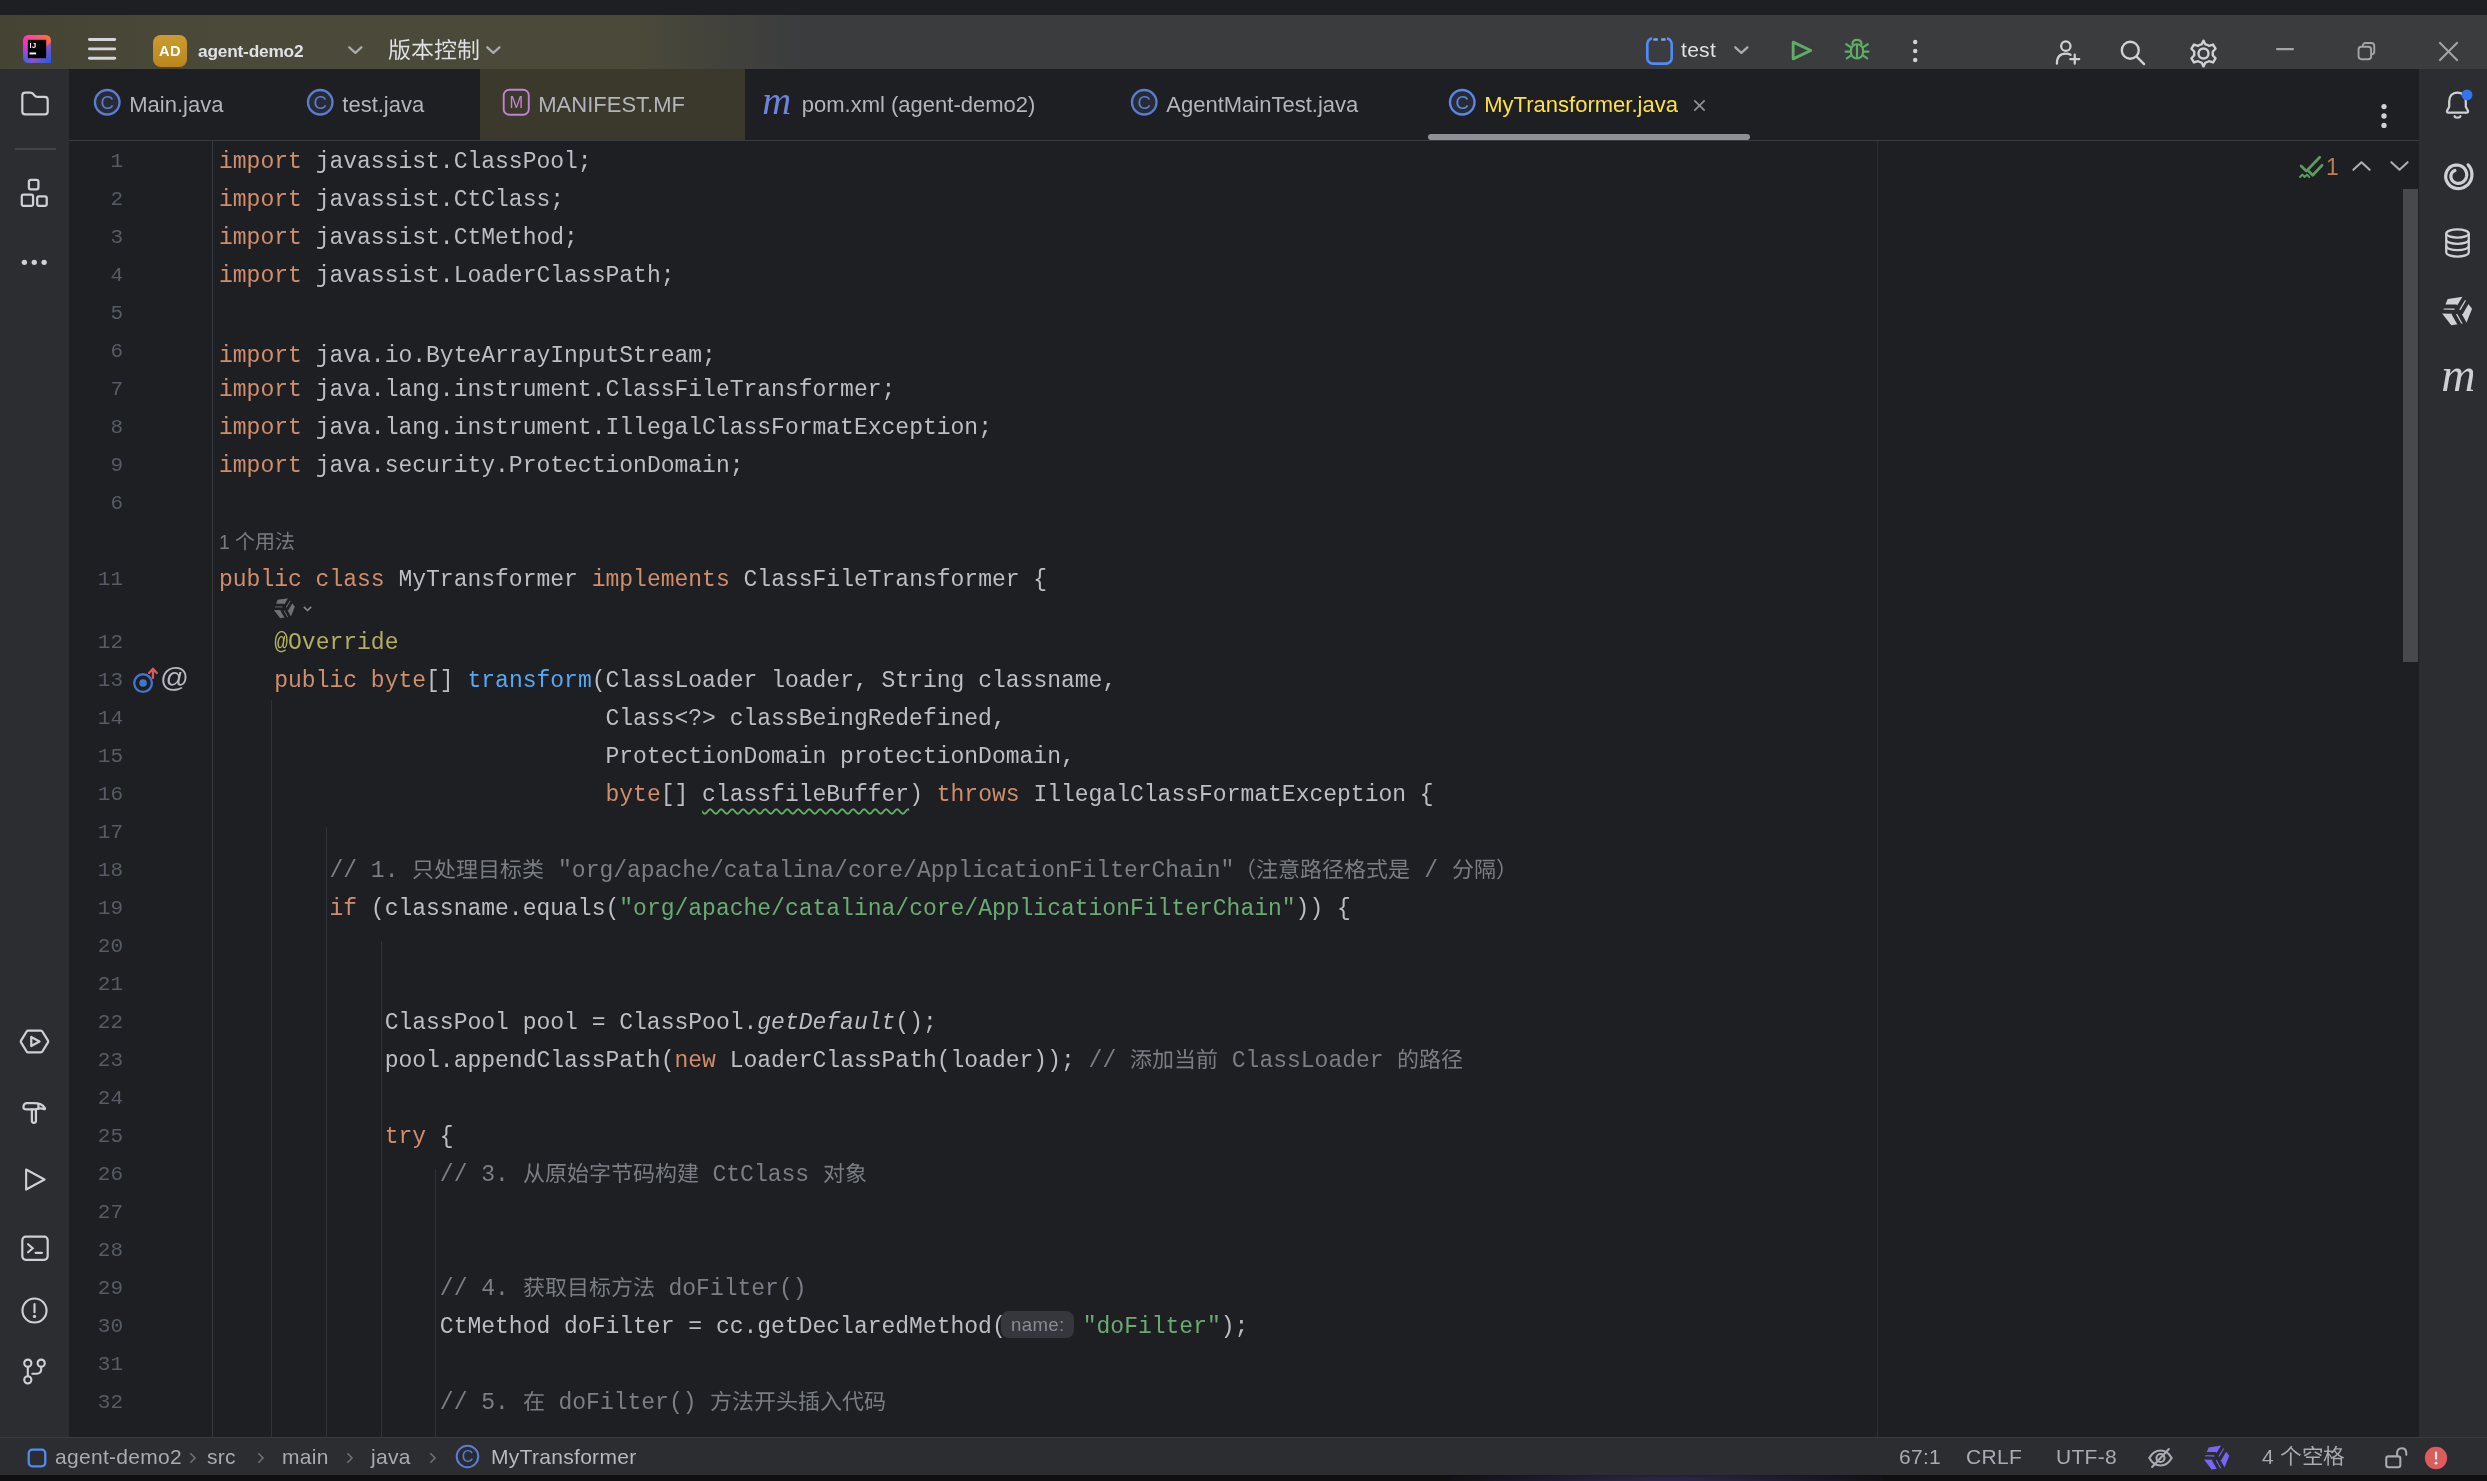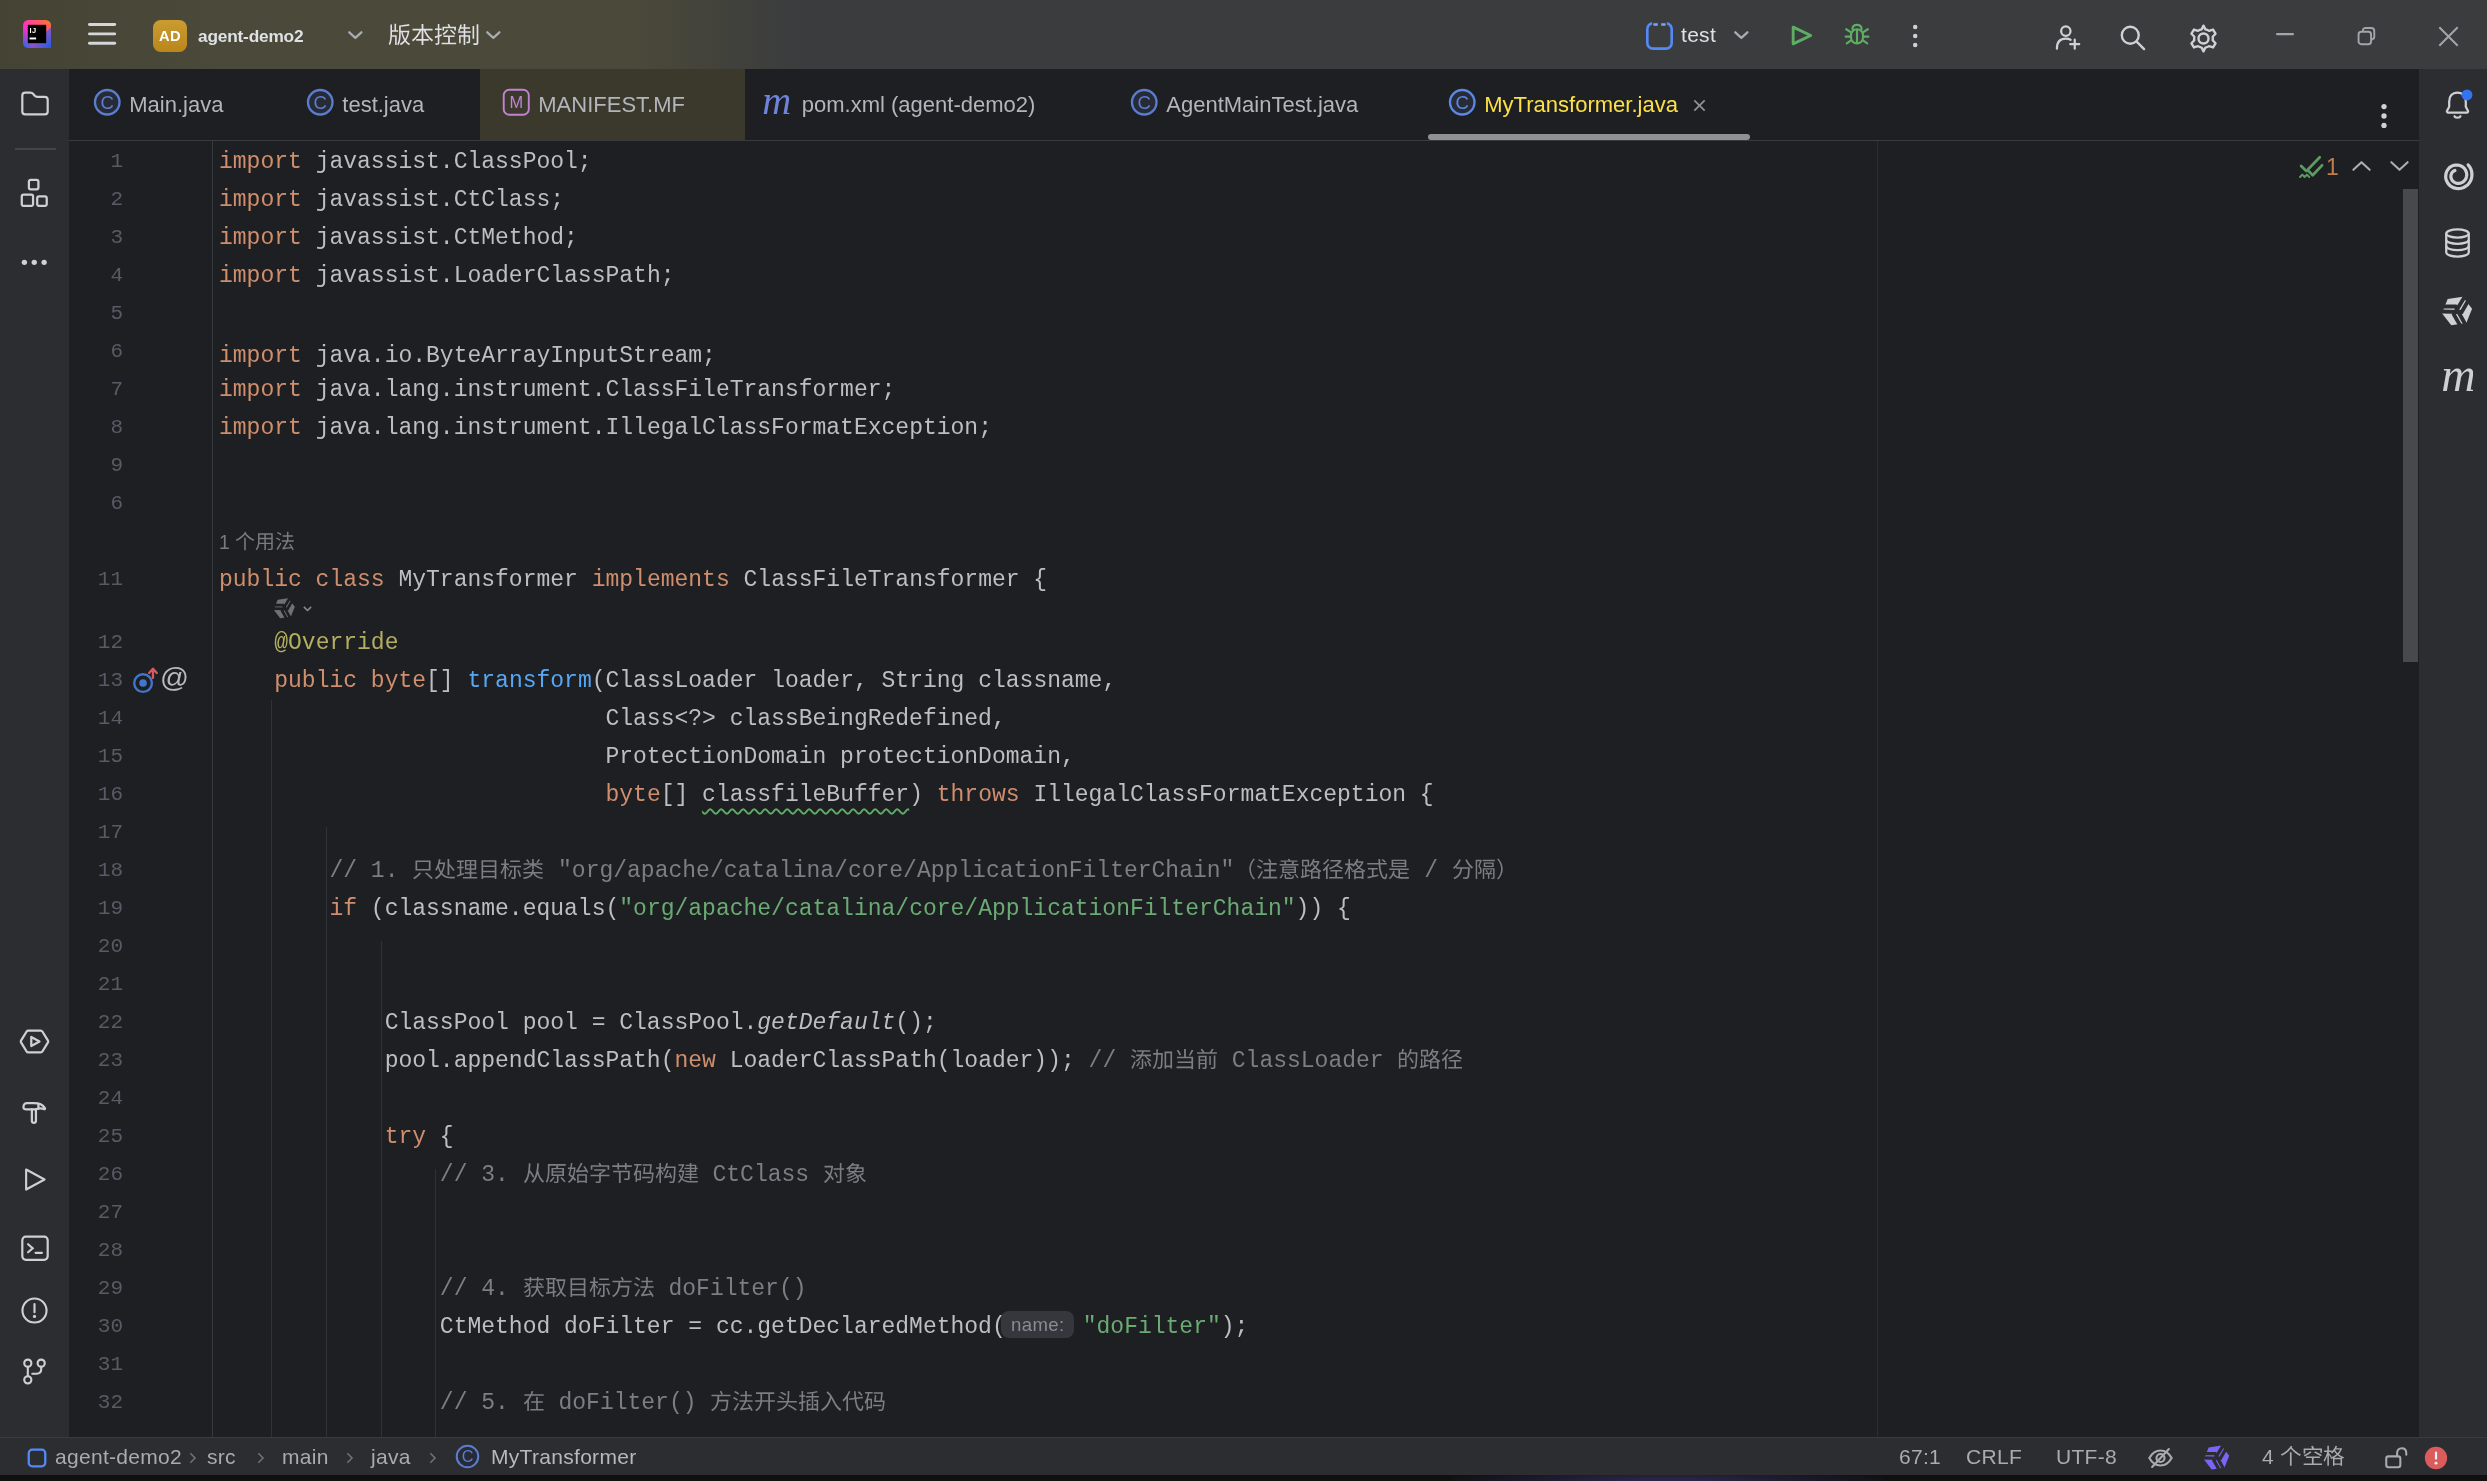--- a/index.html
+++ b/index.html
@@ -1,18 +1,18 @@
 <!DOCTYPE html>
 <html style="font-size:14px"><head><meta charset="utf-8"><style>
 *{margin:0;padding:0;box-sizing:border-box}
 html,body{width:2487px;height:1482px;overflow:hidden;background:#1E1F22;
   font-family:"Liberation Sans",sans-serif;-webkit-font-smoothing:antialiased}
 .abs{position:absolute}
 svg.cj{display:inline-block;fill:currentColor}
-#titlebar{position:absolute;left:0;top:0;width:2487px;height:76px;
+#titlebar{position:absolute;left:0;top:15px;width:2487px;height:76px;
   background:linear-gradient(90deg,#454334 0px,#4B4939 225px,#4B4939 631px,#3A3C3E 803px,#3A3C3E 100%)}
 #tabrow{position:absolute;left:0;top:69px;width:2487px;height:72px;background:#1E1F22}
 #tabrow .corner{position:absolute;left:0;top:0;width:69px;height:72px;background:#2B2D30}
 #tabrow .border{position:absolute;left:69px;top:71px;width:2350px;height:0.9px;background:#393B40}
 #leftbar{position:absolute;left:0;top:141px;width:69px;height:1296px;background:#2B2D30}
 #rightbar{position:absolute;left:2419px;top:69px;width:68px;height:1368px;background:#2B2D30}
 #statusbar{position:absolute;left:0;top:1437px;width:2487px;height:38px;background:#2B2D30;border-top:0.9px solid #393B40}
 #bottomstrip{position:absolute;left:0;top:1475px;width:2487px;height:7px;background:#101011}
 #bottomstrip .glow{position:absolute;left:1451px;top:0;width:432px;height:7px;
   background:radial-gradient(ellipse 55% 300% at 50% 130%,#332C52 0%,#1E1B2E 55%,#101011 100%)}
@@ -388,20 +388,21 @@
 <div class="ln" style="top:116px">4</div>
     <div class="cl" style="top:116px"><i class="k">import</i> javassist.LoaderClassPath;</div>
 <div class="ln" style="top:154px">5</div>
 <div class="ln" style="top:192px">6</div>
     <div class="cl" style="top:196px"><i class="k">import</i> java.io.ByteArrayInputStream;</div>
 <div class="ln" style="top:230px">7</div>
     <div class="cl" style="top:230px"><i class="k">import</i> java.lang.instrument.ClassFileTransformer;</div>
 <div class="ln" style="top:268px">8</div>
     <div class="cl" style="top:268px"><i class="k">import</i> java.lang.instrument.IllegalClassFormatException;</div>
 <div class="ln" style="top:306px">9</div>
+    <div class="cl" style="top:306px"><i class="k">import</i> java.security.ProtectionDomain;</div>
 <div class="ln" style="top:344px">6</div>
 <div class="cl" style="top:382px"><span class="inlay">1 <svg class="cj" style="width:20px;height:20px;vertical-align:-2.4px" viewBox="0 -880 1000 1000">
           <use transform="scale(1,-1)" href="#u4E2A"></use>
         </svg><svg class="cj" style="width:20px;height:20px;vertical-align:-2.4px" viewBox="0 -880 1000 1000">
           <use transform="scale(1,-1)" href="#u7528"></use>
         </svg><svg class="cj" style="width:20px;height:20px;vertical-align:-2.4px" viewBox="0 -880 1000 1000">
           <use transform="scale(1,-1)" href="#u6CD5"></use>
         </svg></span></div>
 <div class="ln" style="top:420px">11</div>
     <div class="cl" style="top:420px"><i class="k">public class</i> MyTransformer <i class="k">implements</i> ClassFileTransformer {</div>

